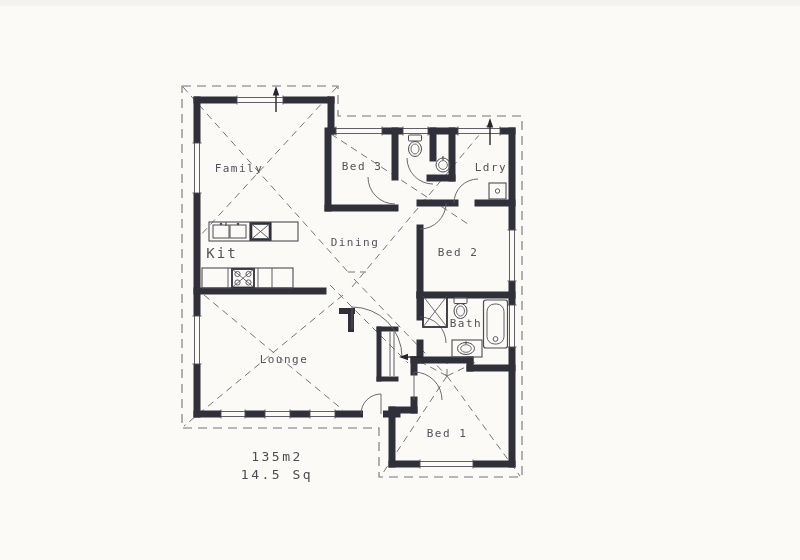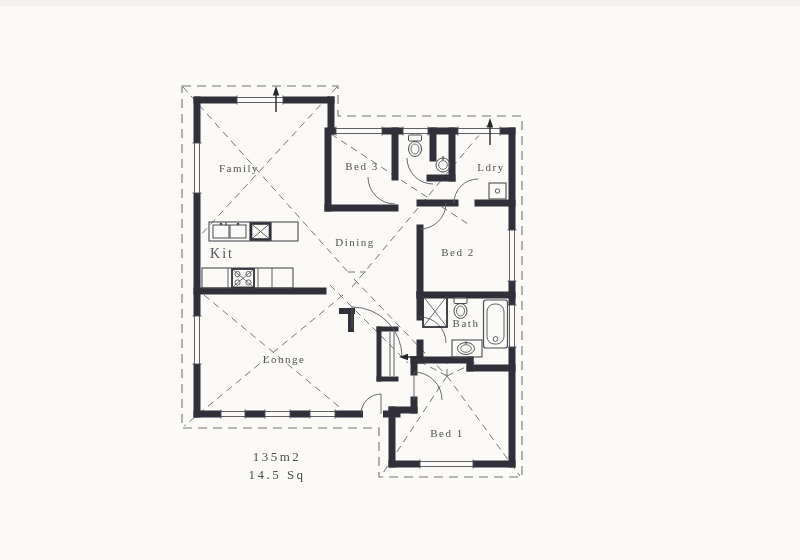--- a/index.html
+++ b/index.html
@@ -1,17 +1,17 @@
 <!DOCTYPE html>
 <html><head>
 <meta charset="utf-8">
 <style>
   html,body{margin:0;padding:0;}
   body{width:800px;height:560px;background:#f6f5f1;font-family:"DejaVu Sans Mono","Liberation Mono",monospace;}
-  .page{position:relative;width:800px;height:560px;background:#f9a8d4;overflow:hidden;font-family:Liberation Serif, serif;}
+  .page{position:relative;width:800px;height:560px;background:#f9a8d4;overflow:hidden;}
   svg{display:block;}
   text{fill:#52525a;}
   .room-label{font-size:11px;letter-spacing:1.5px;}
   .kit-label{font-size:14px;letter-spacing:2px;}
   .area-label{font-size:13px;letter-spacing:2.5px;fill:#4c4c52;}
 </style>
 </head>
 <body>
 
 <div class="page">

